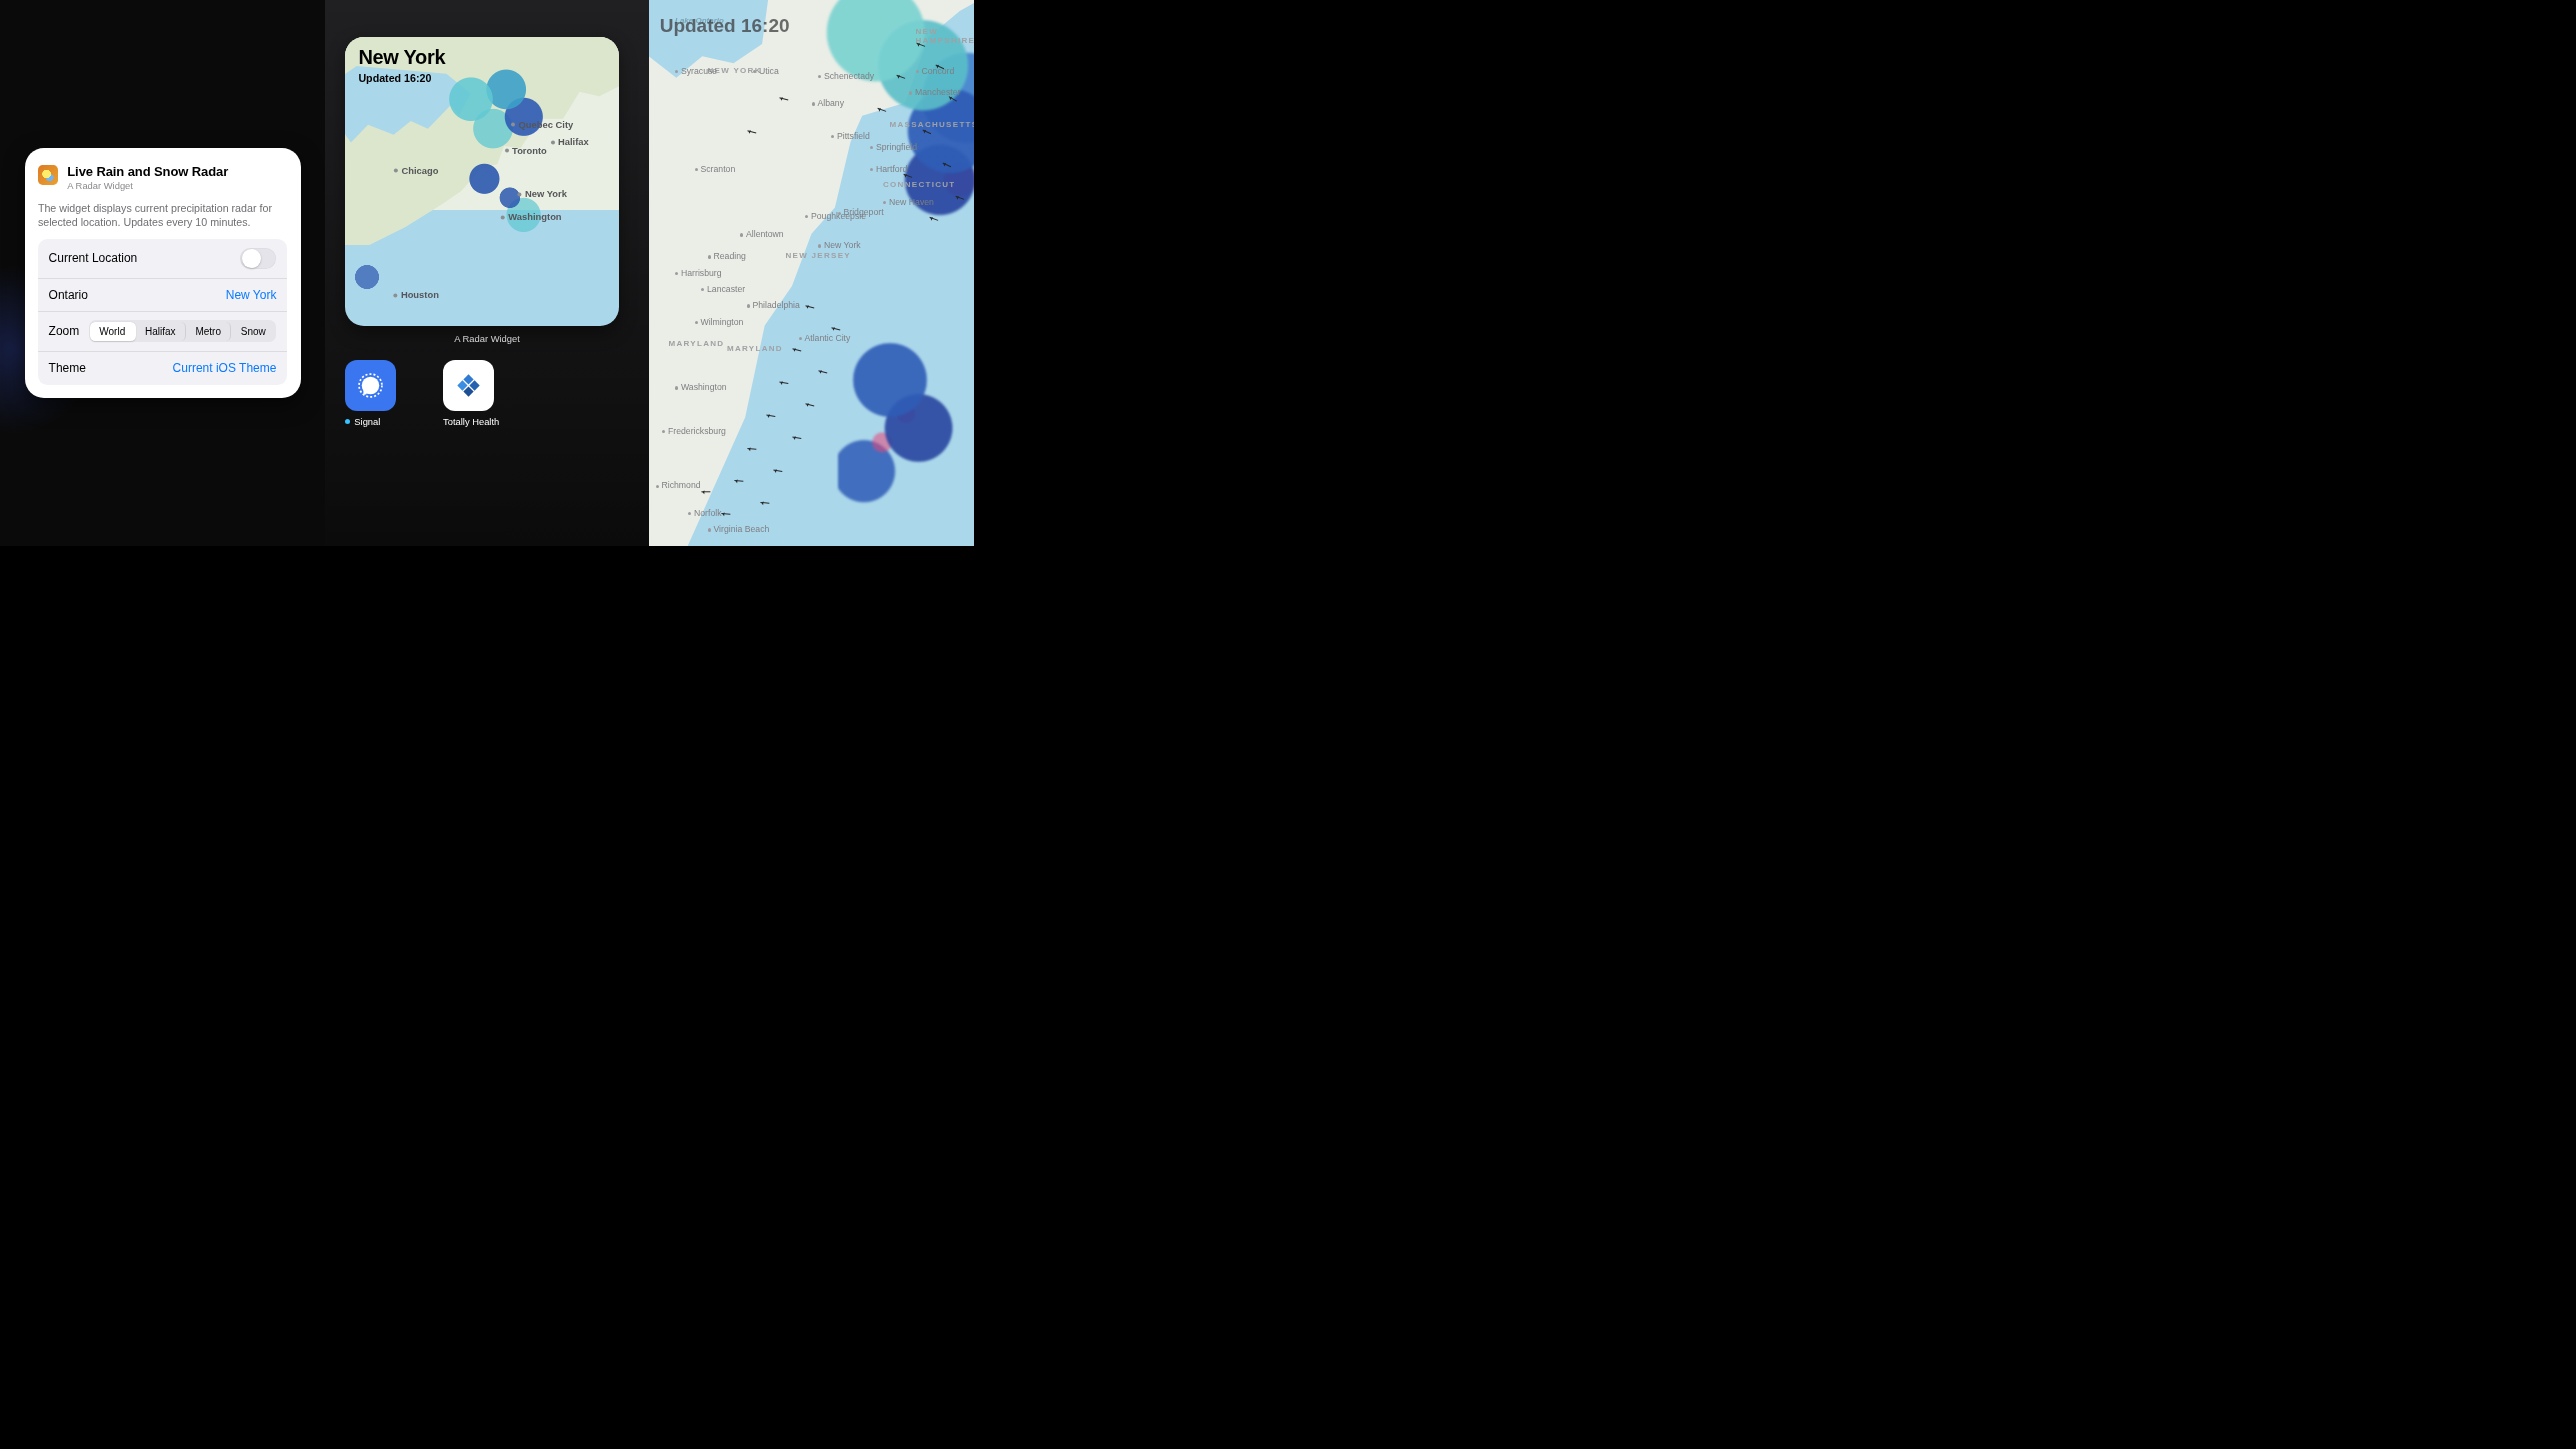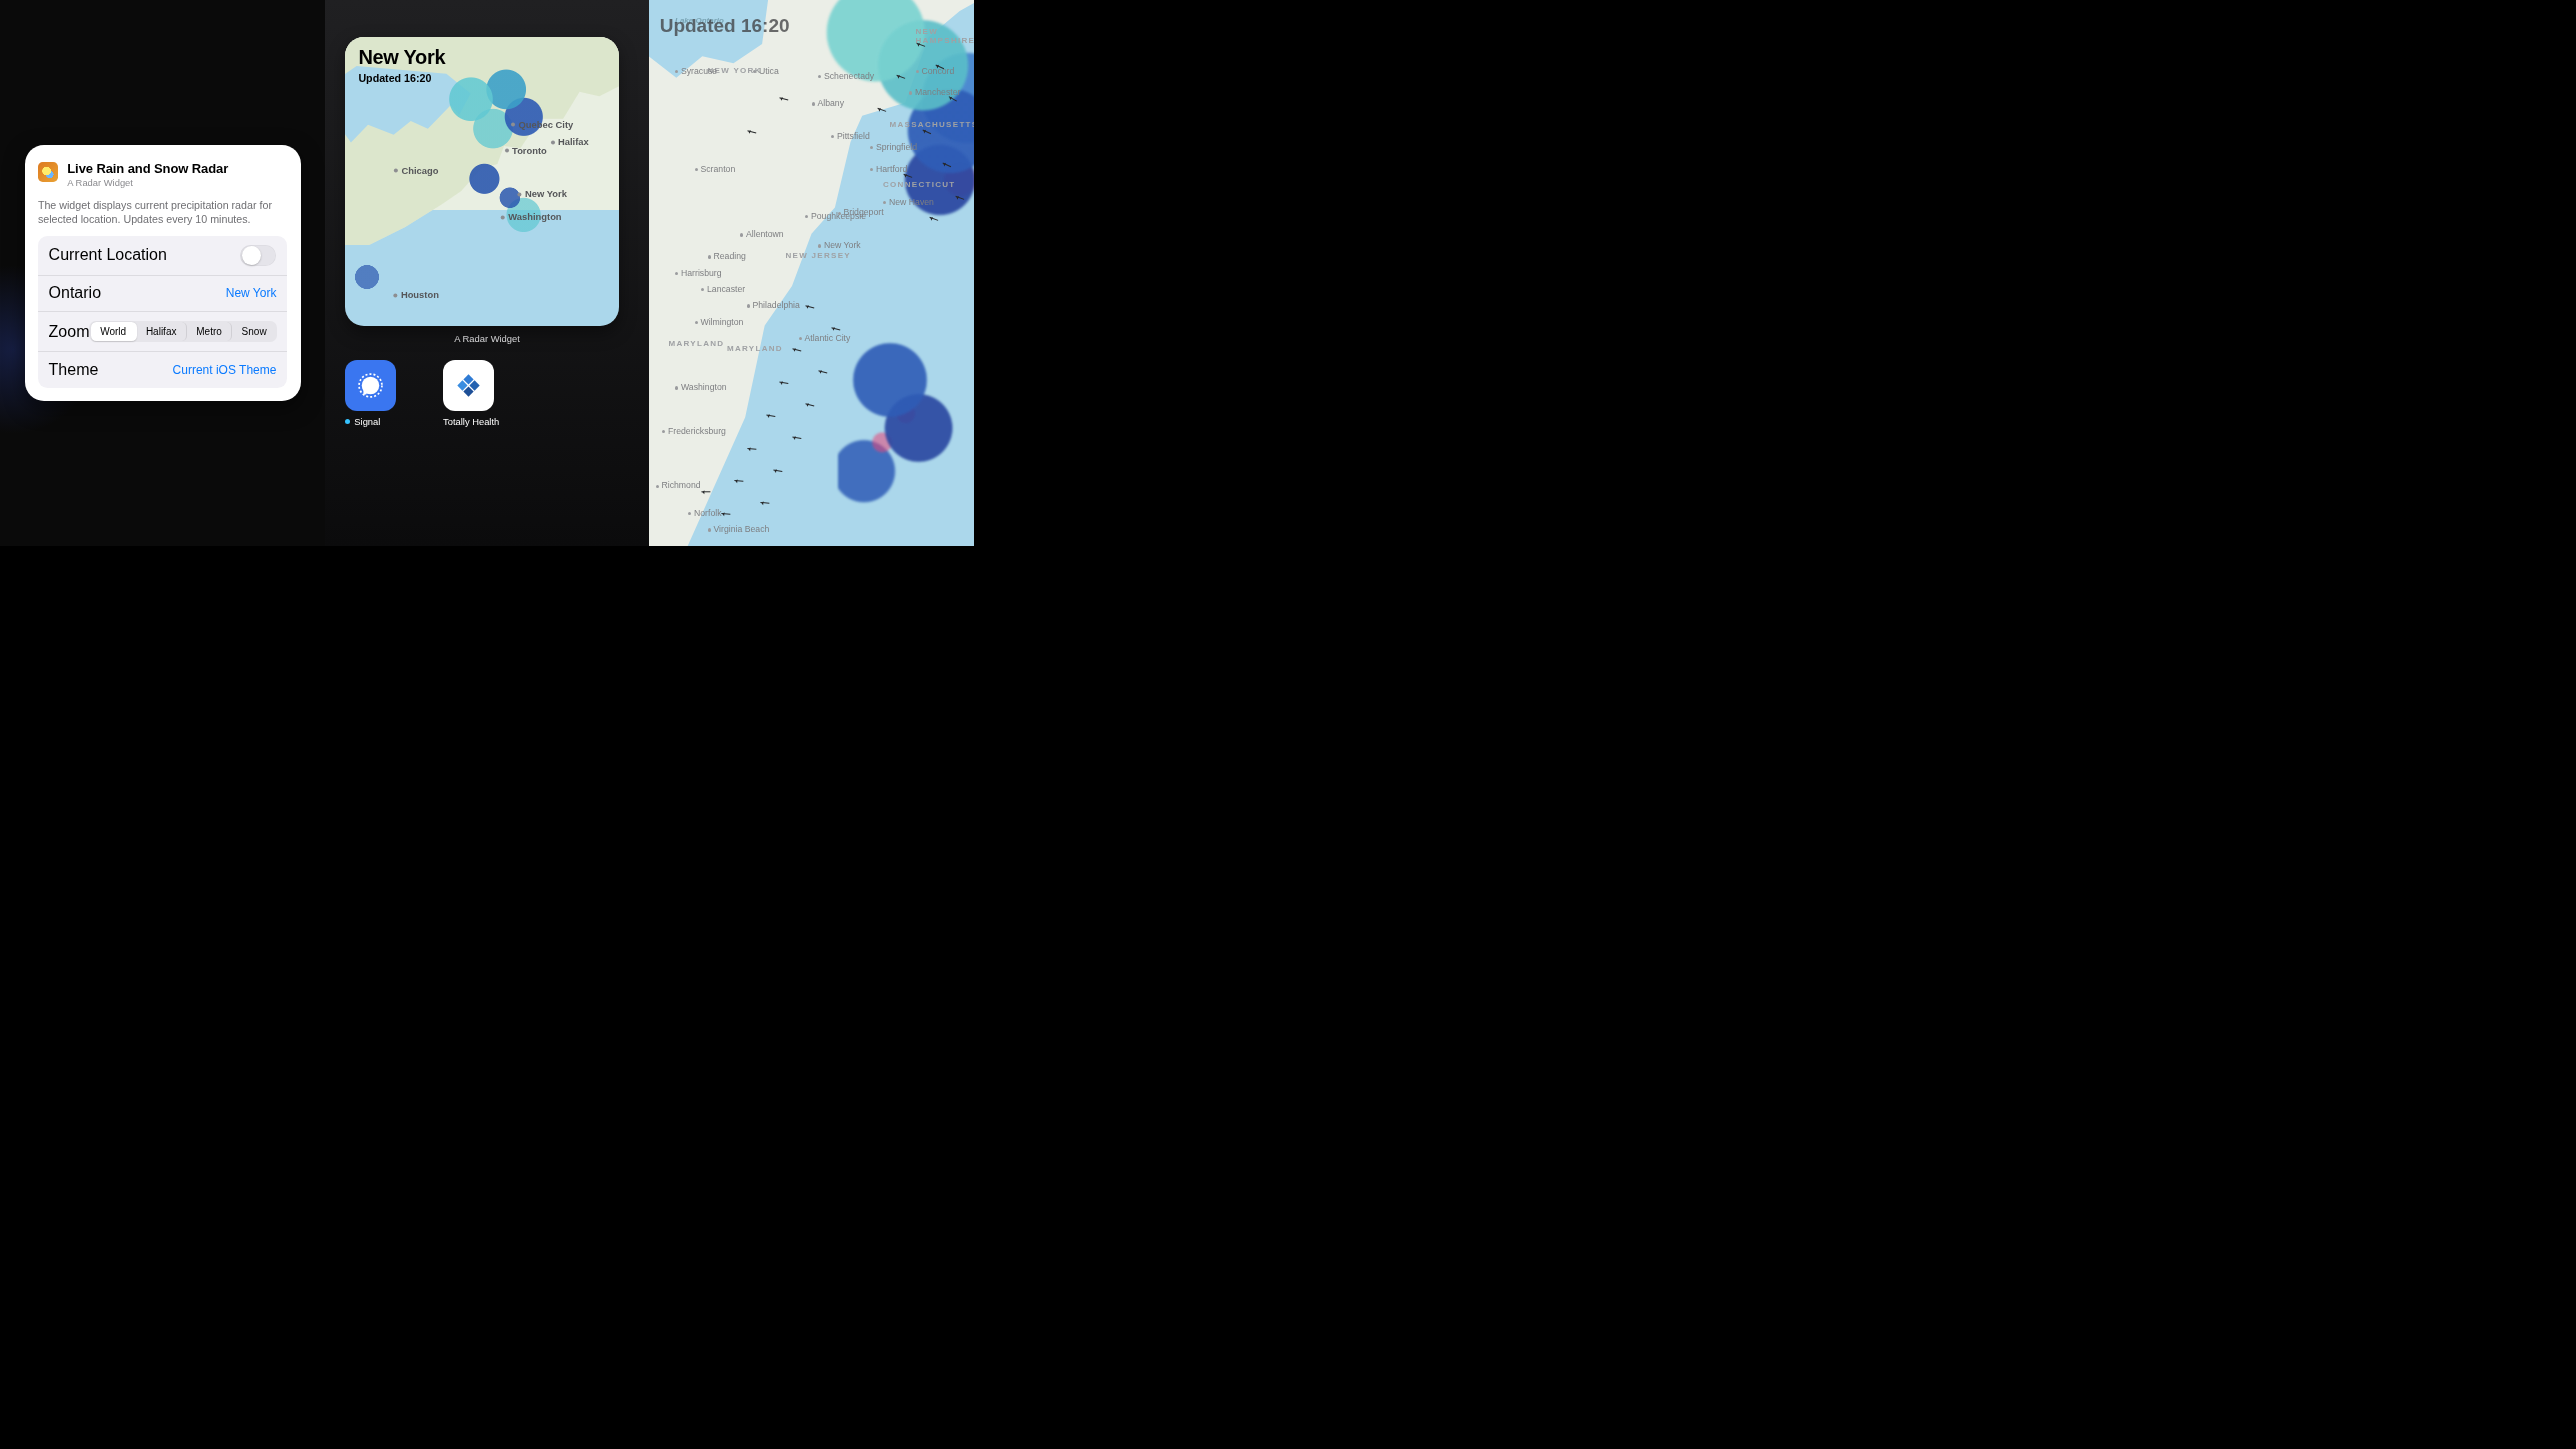--- a/index.html
+++ b/index.html
@@ -60,21 +60,21 @@
   border-radius: 9.4px;
   overflow: hidden;
 }
 .sc-row {
   display: flex; align-items: center; justify-content: space-between;
   padding: 8.7px 10.7px;
   border-bottom: 0.7px solid #dcdbe0;
   min-height: 33px;
 }
 .sc-row:last-child { border-bottom: none; }
-.sc-label { font-size: 16px; color:#000; }
+.sc-label { font-size: 12px; color:#000; }
 .sc-link { color: #0a7aff; font-size: 12px; }
 .toggle {
   width: 36px; height: 21.4px; border-radius: 10.7px; background:#e5e4ea;
   box-shadow: inset 0 0 0 0.7px rgba(0,0,0,0.04);
   position: relative;
 }
 .toggle::after{
   content:""; position:absolute; left:1.3px; top:1.3px; width:19px; height:19px;
   border-radius:50%; background:#fff; box-shadow:0 0.7px 2px rgba(0,0,0,.25);
 }

